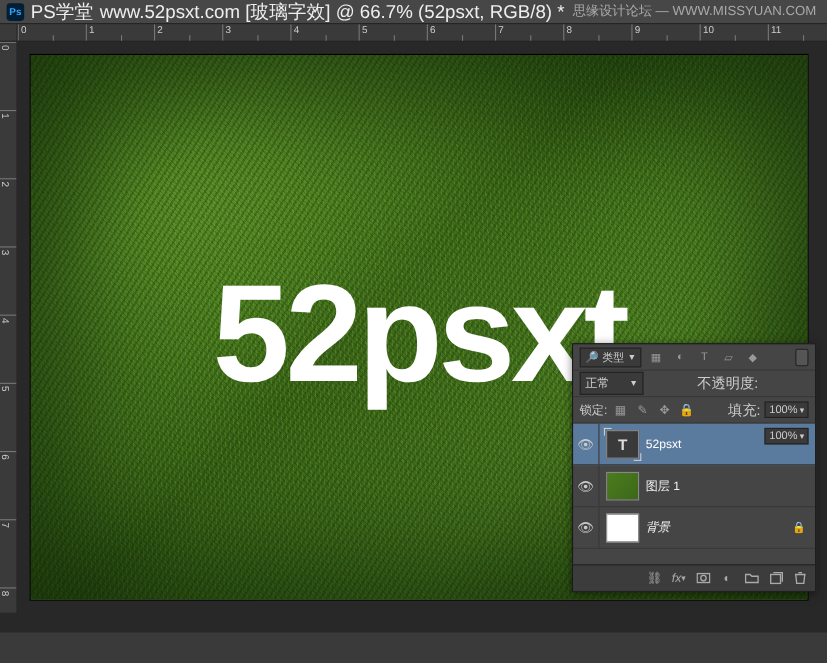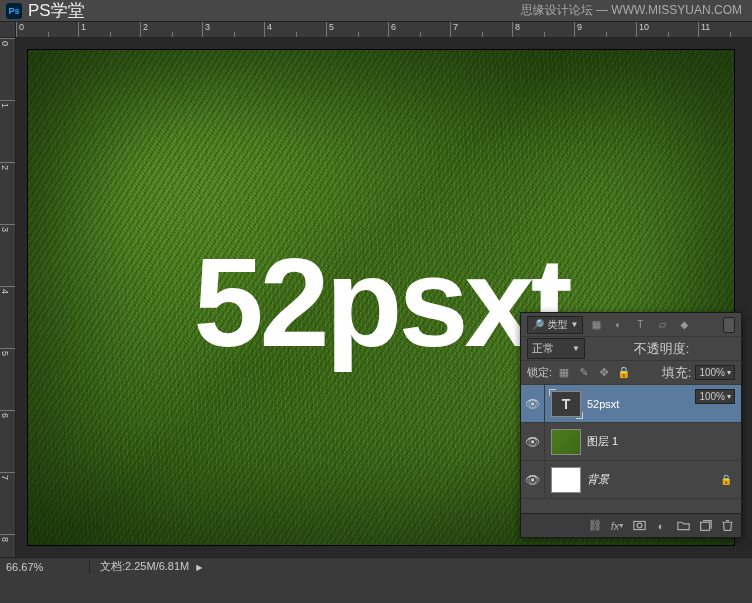--- a/index.html
+++ b/index.html
@@ -80,20 +80,21 @@
 .footer-icon svg { width: 13px; height: 13px; stroke: #aaa; fill: none; stroke-width: 1.5; }
 
 .chev { font-size: 8px; }
 </style>
 </head>
 <body>
 
 <div class="titlebar">
   <div class="ps-icon">Ps</div>
   <span class="doc-title">PS学堂</span>
+  <span class="doc-title">www.52psxt.com [玻璃字效] @ 66.7% (52psxt, RGB/8) *</span>
 </div>
 
 <div class="watermark">思缘设计论坛 — WWW.MISSYUAN.COM</div>
 
 <div class="main-area">
   <div class="ruler-corner"></div>
   <div class="ruler-h">
     <div class="tick-h">0</div>
     <div class="tick-h">1</div>
     <div class="tick-h">2</div>
@@ -120,27 +121,20 @@
   </div>
 
   <div class="canvas-wrap">
     <div class="canvas">
       <div class="grass-texture"></div>
       <div class="vignette"></div>
       <div class="big-text">52psxt</div>
     </div>
   </div>
 
-  <div class="statusbar">
-    <div class="zoom-box">66.67%</div>
-    <div class="docinfo">
-      <span>文档:</span><span>2.25M/6.81M</span>
-      <span class="docinfo-arrow">▶</span>
-    </div>
-  </div>
 </div>
 
 <div class="layers-panel">
 
   <div class="filter-row">
     <div class="kind-select">
       <span>🔎</span>
       <span>类型</span>
       <span class="chev">▼</span>
     </div>

